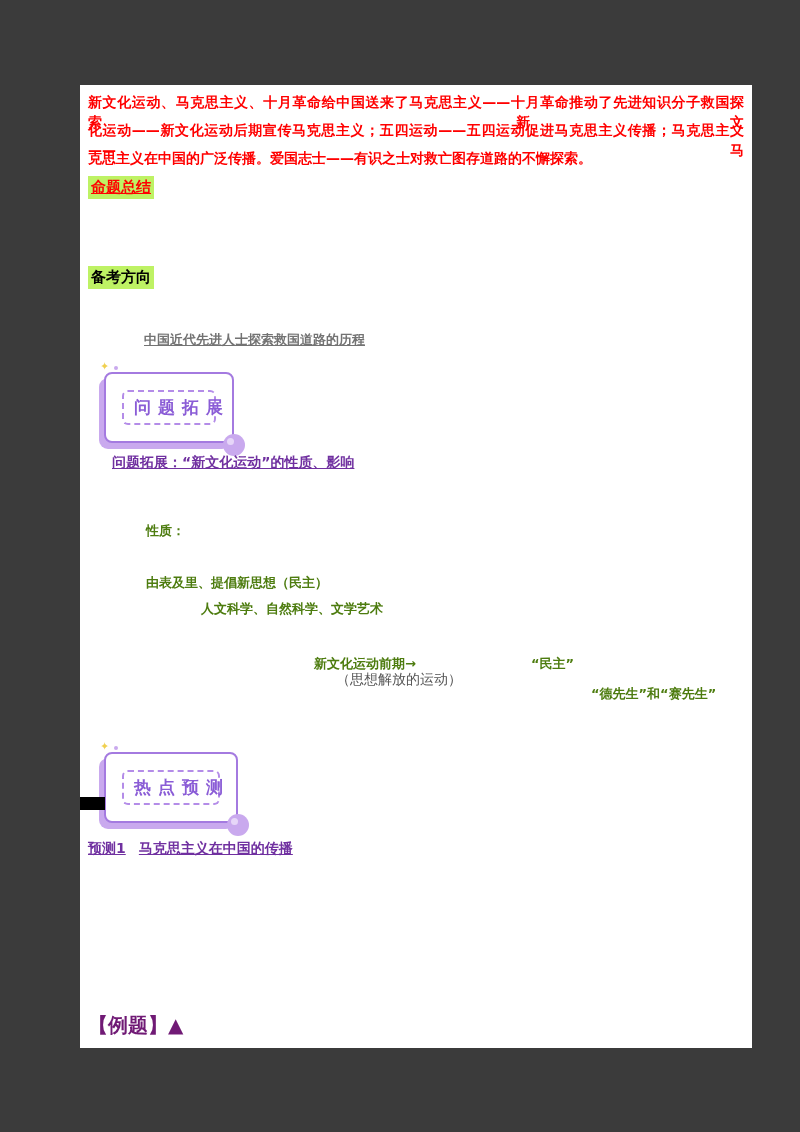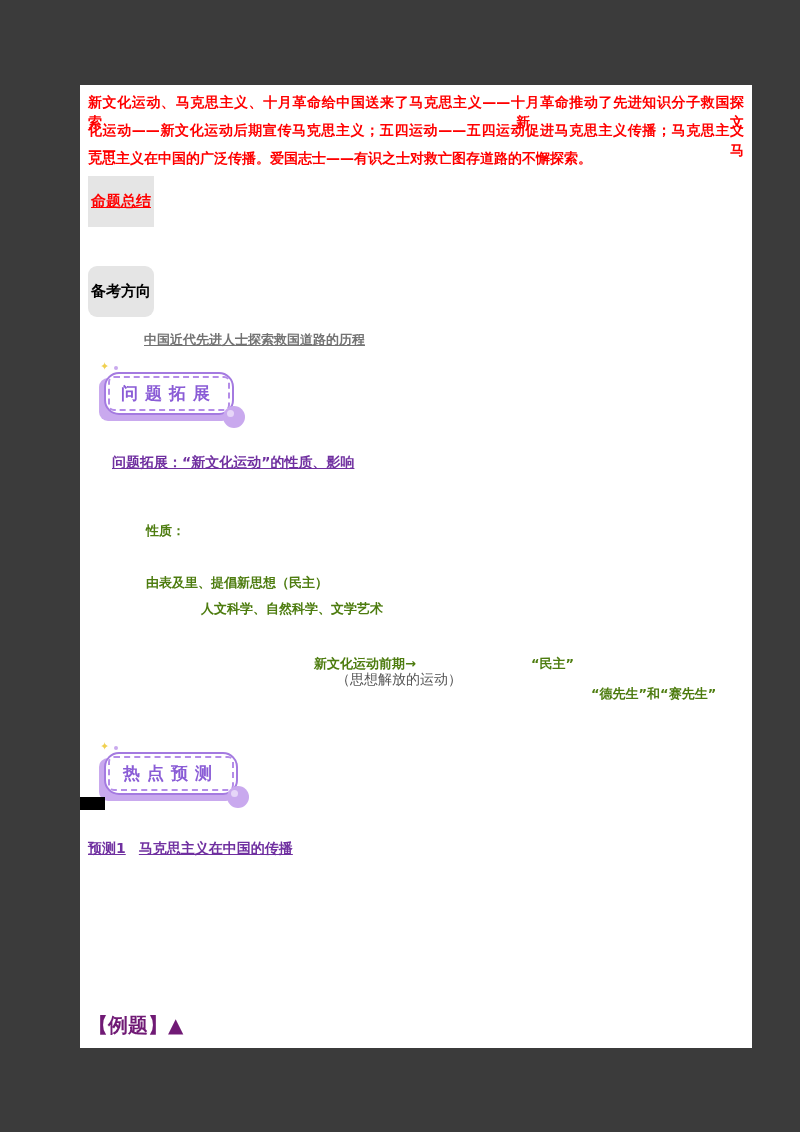--- a/index.html
+++ b/index.html
@@ -17,44 +17,44 @@
   
   .para-line{
     position:absolute;left:8px;width:656px;
     color:#ff0000;font-weight:bold;font-size:14px;line-height:20px;
     text-align:justify;text-align-last:justify;
     white-space:normal;
   }
   .para-line.last{text-align:left;text-align-last:left;}
   
   .hl{
-    display:inline-block;background:#e5e5e5;
-    font-size:15px;font-weight:bold;padding:16px 3px;
+    display:inline-block;background:#bef264;
+    font-size:15px;font-weight:bold;padding:2px 3px;
   }
   .hl.red{color:#ff0000;text-decoration:underline;}
-  .hl.black{color:#000000;border-radius:9px;}
+  .hl.black{color:#000000;}
   .red-underline-note{
     color:#737373;font-weight:bold;font-size:13px;
     text-decoration:underline;
   }
   .purple-heading{
     color:#7030a0;font-weight:bold;font-size:14px;
     text-decoration:underline;
   }
   .red-item{color:#4d7c0f;font-weight:bold;font-size:13px;}
   .gray-note{color:#555555;font-size:14px;}
   
   .fancybox{position:absolute;}
   .fancybox .shadow{
     position:absolute;left:-5px;top:6px;right:3px;bottom:-6px;
     background:#c9a9ee;border-radius:9px;
   }
   .fancybox .face{
     position:relative;background:#ffffff;
-    border:2px solid #a47ae0;border-radius:15px;padding:2px;
+    border:2px solid #a47ae0;border-radius:8px;padding:16px;
   }
   .fancybox .inner{
     border:2px dashed #b48ce8;border-radius:6px;
     padding:4px 10px;text-align:center;
   }
   .fancybox .label{
     color:#8a5cd6;font-weight:bold;font-size:17px;letter-spacing:7px;
     white-space:nowrap;
   }
   .fancybox .corner-circle{

